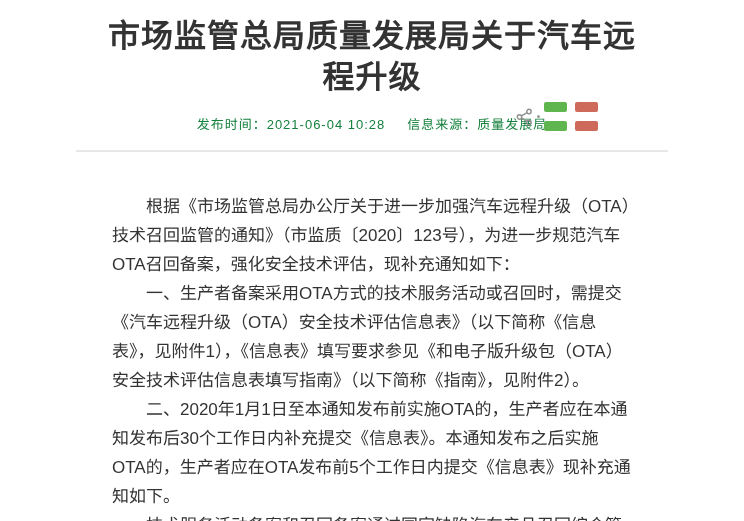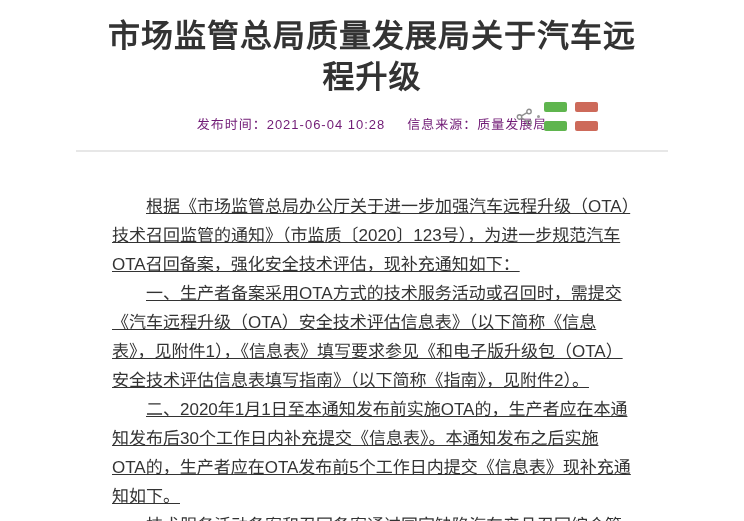--- a/index.html
+++ b/index.html
@@ -28,21 +28,21 @@
   .meta-row {
     position: relative;
     height: 52px;
   }
   .meta-text {
     position: absolute;
     left: 0; right: 0;
     top: 16px;
     text-align: center;
     font-size: 13px;
-    color: #701a75;
+    color: #15803d;
     letter-spacing: 1px;
   }
   .meta-sep { display: inline-block; width: 22px; }
   .share-tools {
     position: absolute;
     right: 70px;
     top: 4px;
     display: flex;
     align-items: center;
   }
@@ -75,21 +75,21 @@
     border: none;
     border-top: 2px solid #e7e7e7;
   }
   .body-article {
     padding: 40px 44px 0 44px;
     font-size: 17px;
     line-height: 29px;
     color: #333333;
   }
   .body-article p { margin: 0; }
-  .para { text-indent: 2em; text-decoration: underline; }
+  .para { text-indent: 2em; }
 </style>
 </head>
 <body>
 
 <div class="page">
 
   <h1 class="title">
     <span class="title-line">市场监管总局质量发展局关于汽车远程升级</span>
   </h1>
 

